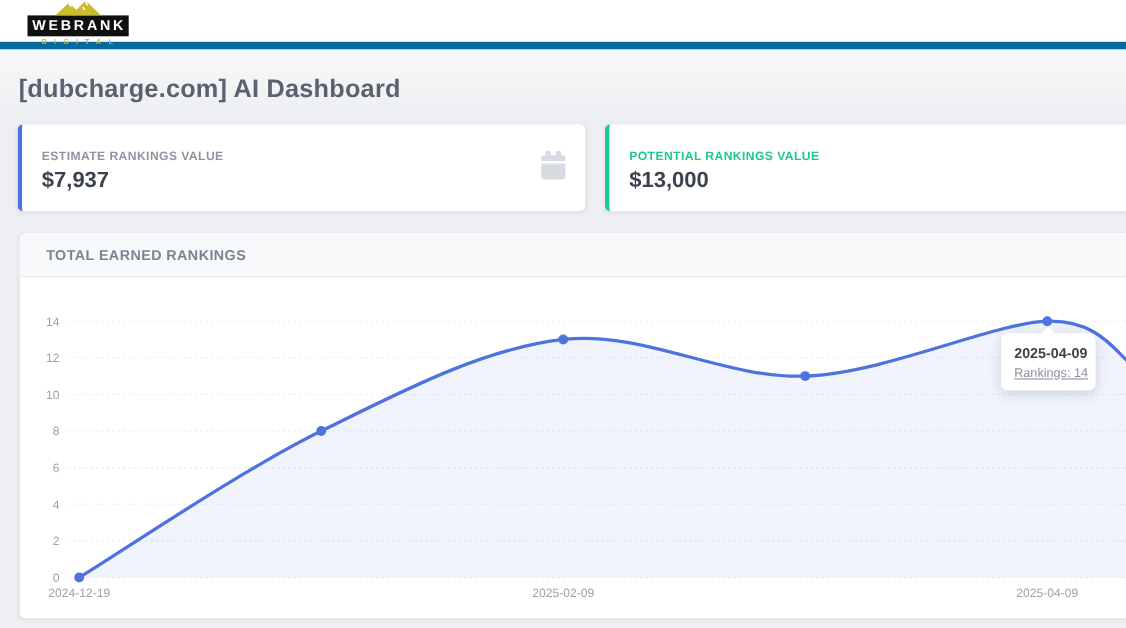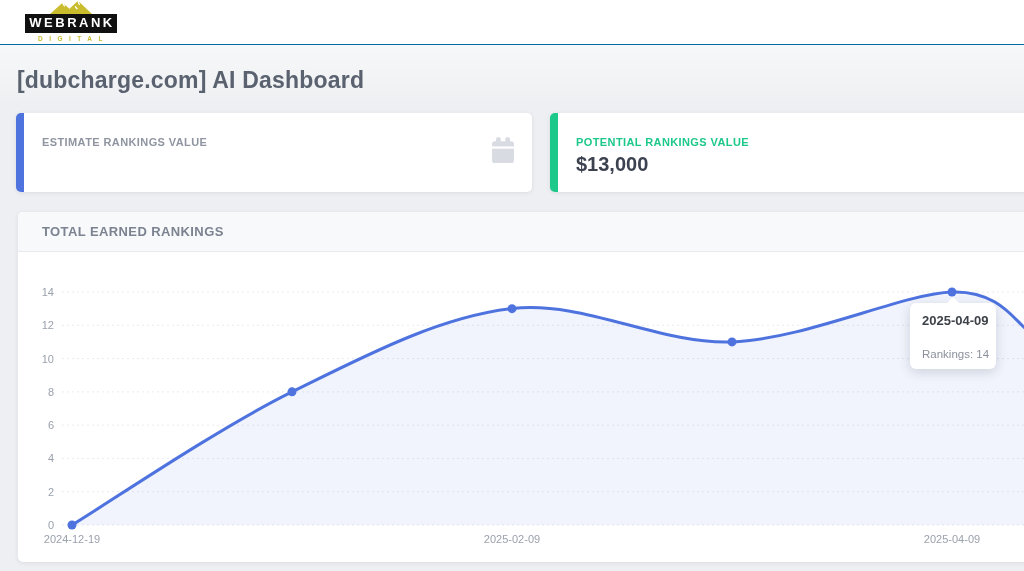--- a/index.html
+++ b/index.html
@@ -6,21 +6,21 @@
   html, body { width: 1024px; height: 571px; overflow: hidden; }
   body {
     position: relative;
     background: #edeff2;
     font-family: "Liberation Sans", sans-serif;
   }
 
   
   .top-header {
     position: absolute; top: 0; left: 0; width: 100%; height: 45px;
-    background: #ffffff; border-bottom: 1px solid #0369a1; padding-left: 48px;
+    background: #ffffff; border-bottom: 7px solid #0369a1; padding-left: 48px;
   }
   .logo { position: absolute; left: 25px; top: 0; width: 92px; text-align: center; }
   .logo-mountain { display: block; margin: 0 auto; }
   .logo-box {
     background: #101010; color: #ffffff; font-weight: bold; font-size: 13px;
     letter-spacing: 2.5px; padding: 2px 0 3px 2px; line-height: 14px;
   }
   .logo-tag {
     color: #c9bc2d; font-size: 6.5px; font-weight: bold;
     letter-spacing: 6.5px; margin-top: 2px; padding-left: 5px;
@@ -34,21 +34,21 @@
 
   .page-title {
     position: absolute; left: 17px; top: 67px;
     font-size: 23px; font-weight: 700; color: #5a6270; letter-spacing: 0.2px;
   }
 
   
   .card {
     position: absolute; top: 113px; height: 79px; background: #ffffff;
     border-radius: 5px; box-shadow: 0 1px 4px rgba(50,60,80,0.10);
-    border-left: 8px solid #14b8a6; padding: 23px 0 0 18px;
+    border-left: 4px solid #14b8a6; padding: 23px 0 0 18px;
   }
   .card-estimate { left: 16px; width: 516px; }
   .card-potential { left: 550px; width: 520px; }
   .card-label {
     font-size: 11px; font-weight: bold; letter-spacing: 0.4px;
     color: #8f95a0; text-transform: uppercase;
   }
   .card-value { margin-top: 5px; font-size: 20px; font-weight: bold; color: #3d4250; }
   .calendar-icon { position: absolute; right: 15px; top: 23px; }
 
@@ -72,21 +72,21 @@
     background: #ffffff; border-radius: 6px;
     box-shadow: 0 3px 12px rgba(40,50,70,0.18);
     padding: 10px 0 9px 12px; z-index: 5;
   }
   .chart-tooltip::before {
     content: ""; position: absolute; top: -6px; left: 50%; margin-left: -6px;
     border-left: 6px solid transparent; border-right: 6px solid transparent;
     border-bottom: 6px solid #ffffff;
   }
   .tooltip-title { font-size: 13px; font-weight: bold; color: #3d4248; }
-  .tooltip-value { margin-top: 20px; font-size: 11.5px; color: #8b919c; }
+  .tooltip-value { margin-top: 6px; font-size: 11.5px; color: #8b919c; text-decoration: underline; }
 </style>
 </head>
 <body>
 
 <div class="top-header">
   <div class="logo">
     <svg class="logo-mountain" width="46" height="14" viewBox="0 0 64 20">
       <path d="M2,20 L20,4 L30,13 L27,20 Z" fill="#c9bc2d"></path>
       <path d="M22,20 L42,1 L62,20 Z" fill="#c9bc2d"></path>
       <path d="M20,4 L23,9 M42,1 L44,7 M38,9 L41,13" stroke="#ffffff" stroke-width="2" fill="none"></path>
@@ -95,20 +95,21 @@
     <div class="logo-tag">DIGITAL</div>
   </div>
 </div>
 
 <div class="title-band"></div>
 
 <h1 class="page-title">[dubcharge.com] AI Dashboard</h1>
 
 <div class="card card-estimate" style="border-left-color: rgb(78, 115, 223);">
   <div class="card-label" style="color: rgb(143, 149, 160);">ESTIMATE RANKINGS VALUE</div>
+  <div class="card-value">$7,937</div>
   <svg class="calendar-icon" width="28" height="30" viewBox="0 0 24 26">
     <rect x="2.5" y="4.5" width="19" height="19" rx="2.5" fill="#d8dbe2"></rect>
     <rect x="6" y="1" width="4" height="7" rx="1.3" fill="#d8dbe2"></rect>
     <rect x="14" y="1" width="4" height="7" rx="1.3" fill="#d8dbe2"></rect>
     <rect x="2.5" y="9" width="19" height="2" fill="#ffffff"></rect>
   </svg>
 </div>
 
 <div class="card card-potential" style="border-left-color: rgb(28, 200, 138);">
   <div class="card-label" style="color: rgb(28, 200, 138);">POTENTIAL RANKINGS VALUE</div>

